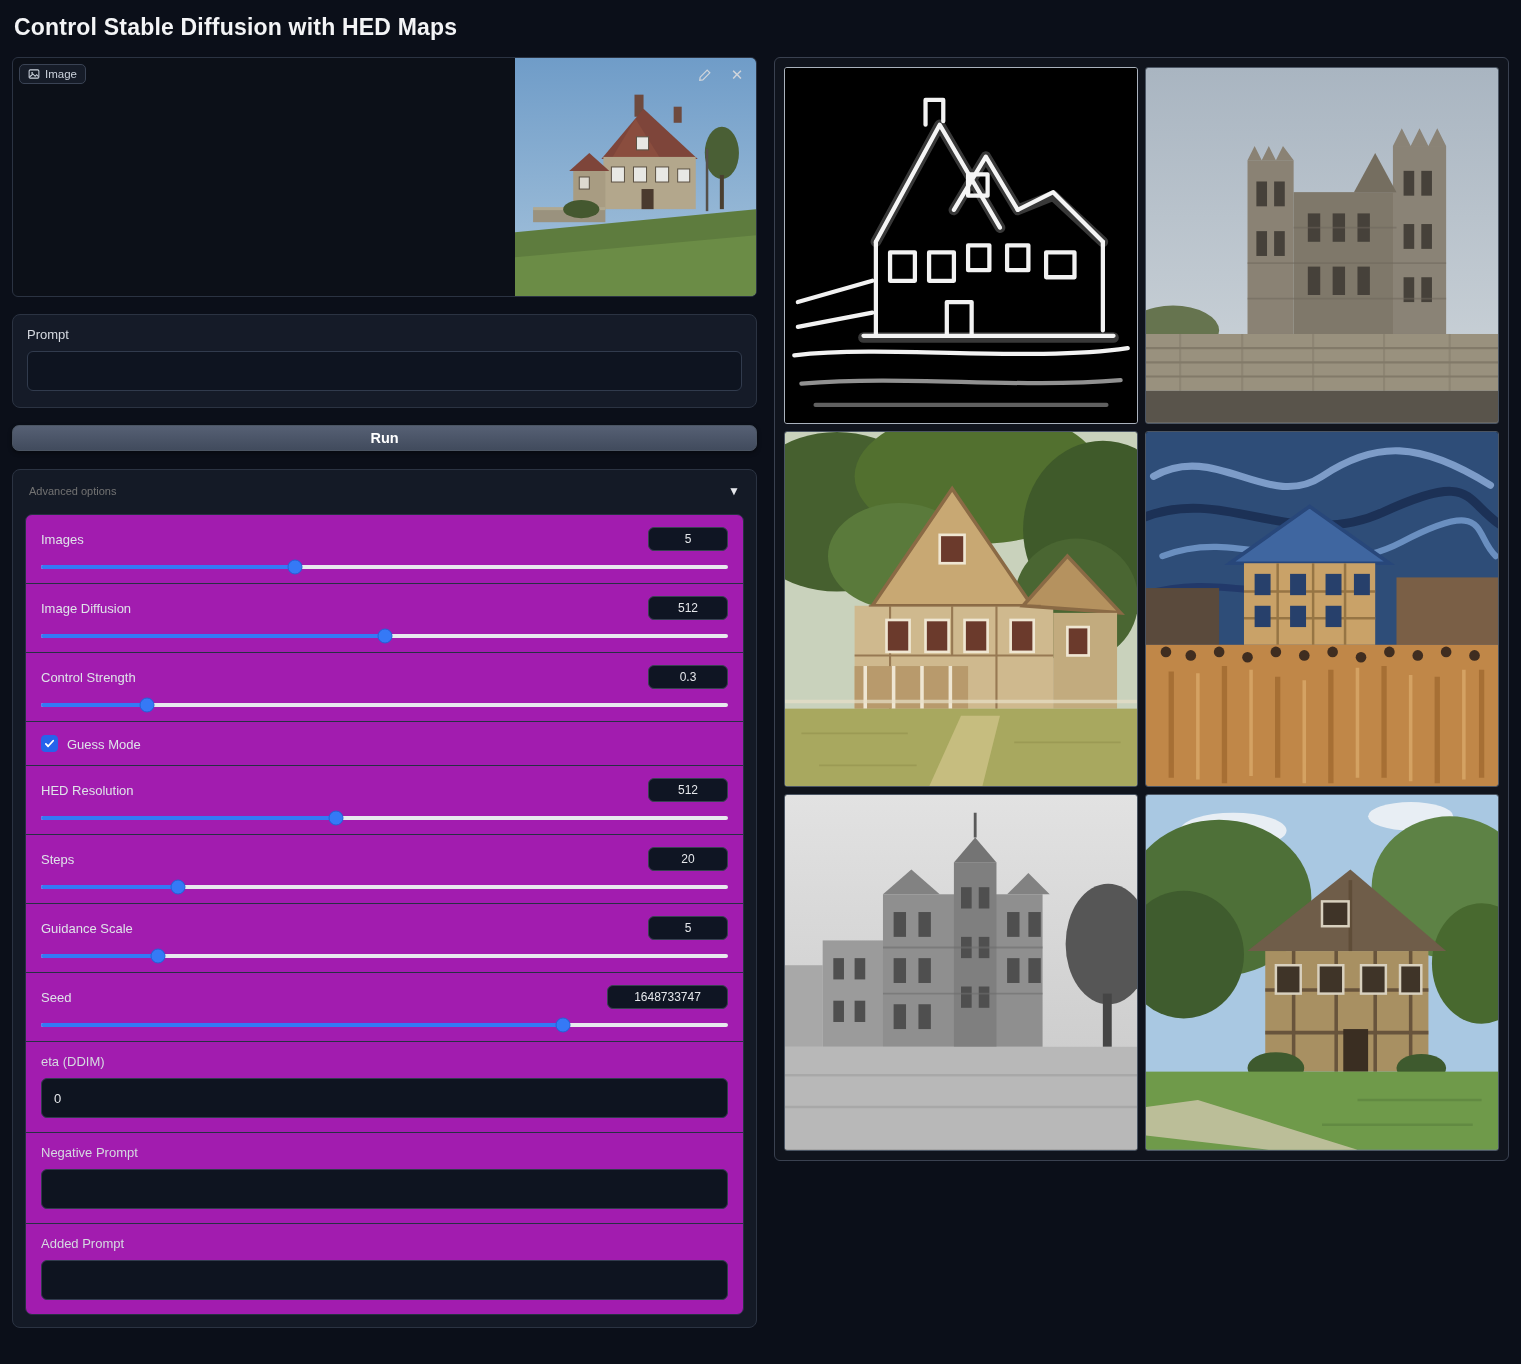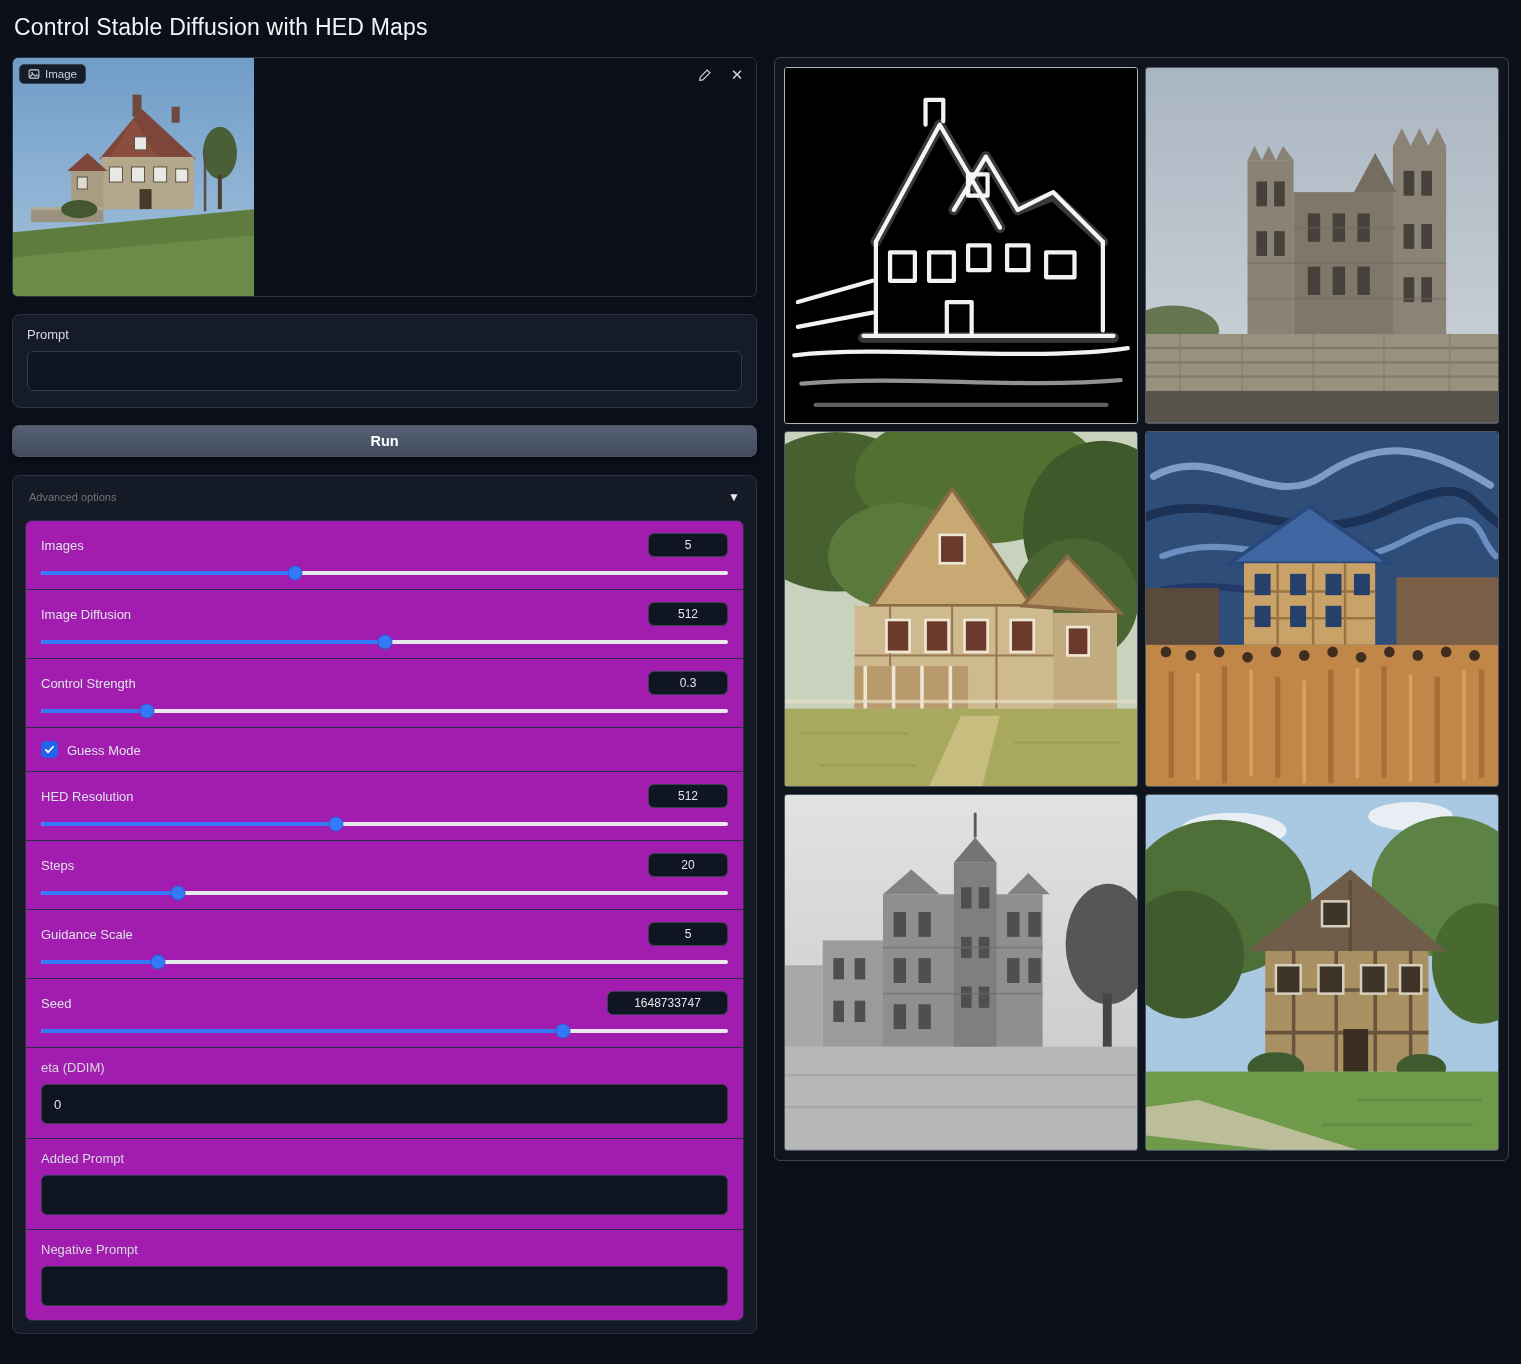--- a/index.html
+++ b/index.html
@@ -3,29 +3,29 @@
 <meta charset="utf-8">
 <style>
   * { box-sizing: border-box; margin: 0; padding: 0; }
   html,body { width: 1521px; height: 1364px; overflow: hidden; }
   body {
     background: #0b0f19;
     font-family: "Liberation Sans", sans-serif;
     color: #e5e7eb;
   }
   .app { padding: 10px 12px; height: 100%; }
-  .page-title { font-size: 23px; font-weight: 400; color: #f3f4f6; margin: 4px 0 16px 2px; letter-spacing: .2px; }
+  .page-title { font-size: 23px; font-weight: 700; color: #f3f4f6; margin: 4px 0 16px 2px; letter-spacing: .2px; }
   .columns { display: flex; gap: 17px; align-items: flex-start; }
   .left-col { width: 745px; flex: none; display: flex; flex-direction: column; }
 
   
   .image-upload {
     position: relative; height: 240px;
     border: 1px solid #2b3342; border-radius: 6px;
-    background: #0c1018; display: flex; align-items: center; justify-content: flex-start;
+    background: #0c1018; display: flex; align-items: center; justify-content: flex-end;
     margin-bottom: 17px; overflow: hidden;
   }
   .image-upload .photo { width: 241px; height: 238px; display: block; }
   .comp-tag {
     position: absolute; top: 6px; left: 6px; z-index: 2;
     display: flex; align-items: center; gap: 5px;
     background: #161c28; border: 1px solid #3a4354; border-radius: 5px;
     padding: 3px 8px; font-size: 11.5px; color: #cbd2dc;
   }
   .comp-tag svg { width: 12px; height: 12px; }
@@ -43,21 +43,21 @@
   }
   .field-label { font-size: 13px; color: #d6dae1; margin-bottom: 9px; display: block; }
   .text-input {
     width: 100%; height: 40px; background: #0e1420;
     border: 1px solid #313b4d; border-radius: 6px;
     color: #e5e7eb; font-size: 13px; padding: 0 12px;
     font-family: "Liberation Sans", sans-serif; outline: none;
   }
 
   .run-button {
-    width: 100%; height: 32px; margin-bottom: 18px;
+    width: 100%; height: 26px; margin-bottom: 18px;
     border-radius: 7px; border: 1px solid #4b5563;
     background: linear-gradient(180deg, #566074 0%, #414b5d 100%);
     color: #ffffff; font-weight: 700; font-size: 14.5px; cursor: pointer;
     font-family: "Liberation Sans", sans-serif;
     box-shadow: 0 2px 4px rgba(0,0,0,.4);
   }
 
   
   .advanced { border: 1px solid #2b3342; border-radius: 8px; background: #141a26; padding-bottom: 12px; }
   .accordion-header {
@@ -276,26 +276,26 @@
               <div class="slider-thumb" style="left:76%"></div>
             </div>
           </div>
 
           <div class="ctl-row">
             <label class="field-label">eta (DDIM)</label>
             <input class="text-input" value="0" style="">
           </div>
 
           <div class="ctl-row">
+            <label class="field-label">Negative Prompt</label>
+            <input class="text-input" value="" style="">
+          </div>
+
+          <div class="ctl-row">
             <label class="field-label">Added Prompt</label>
-            <input class="text-input" value="" style="">
-          </div>
-
-          <div class="ctl-row">
-            <label class="field-label">Negative Prompt</label>
             <input class="text-input" value="" style="">
           </div>
 
         </div>
       </div>
     </div>
 
     <div class="gallery">
 
       <div class="gallery-item selected">

